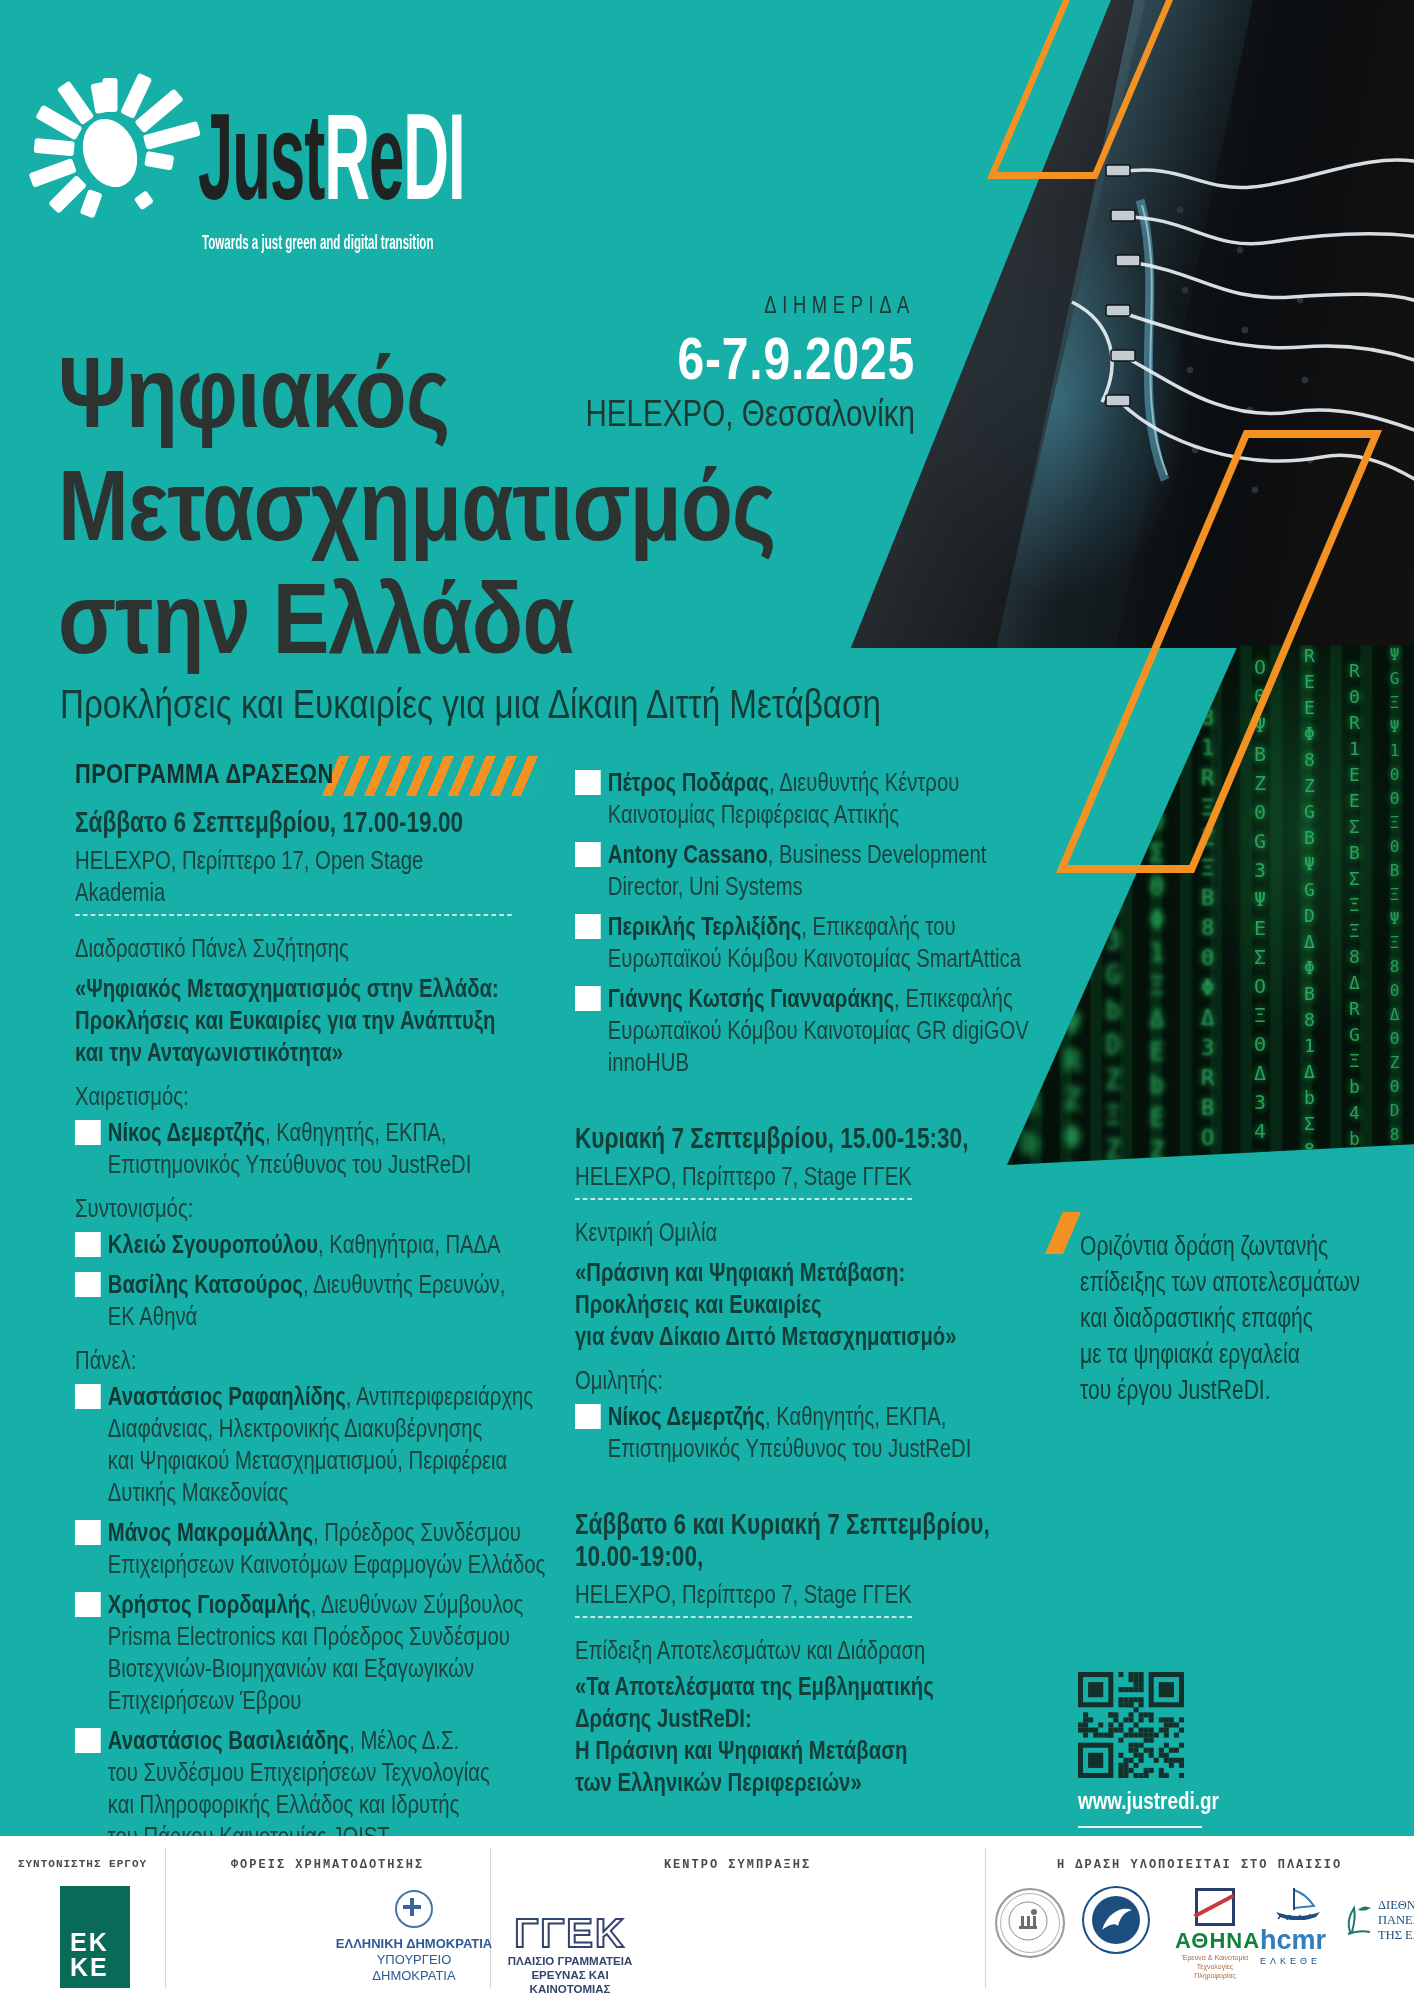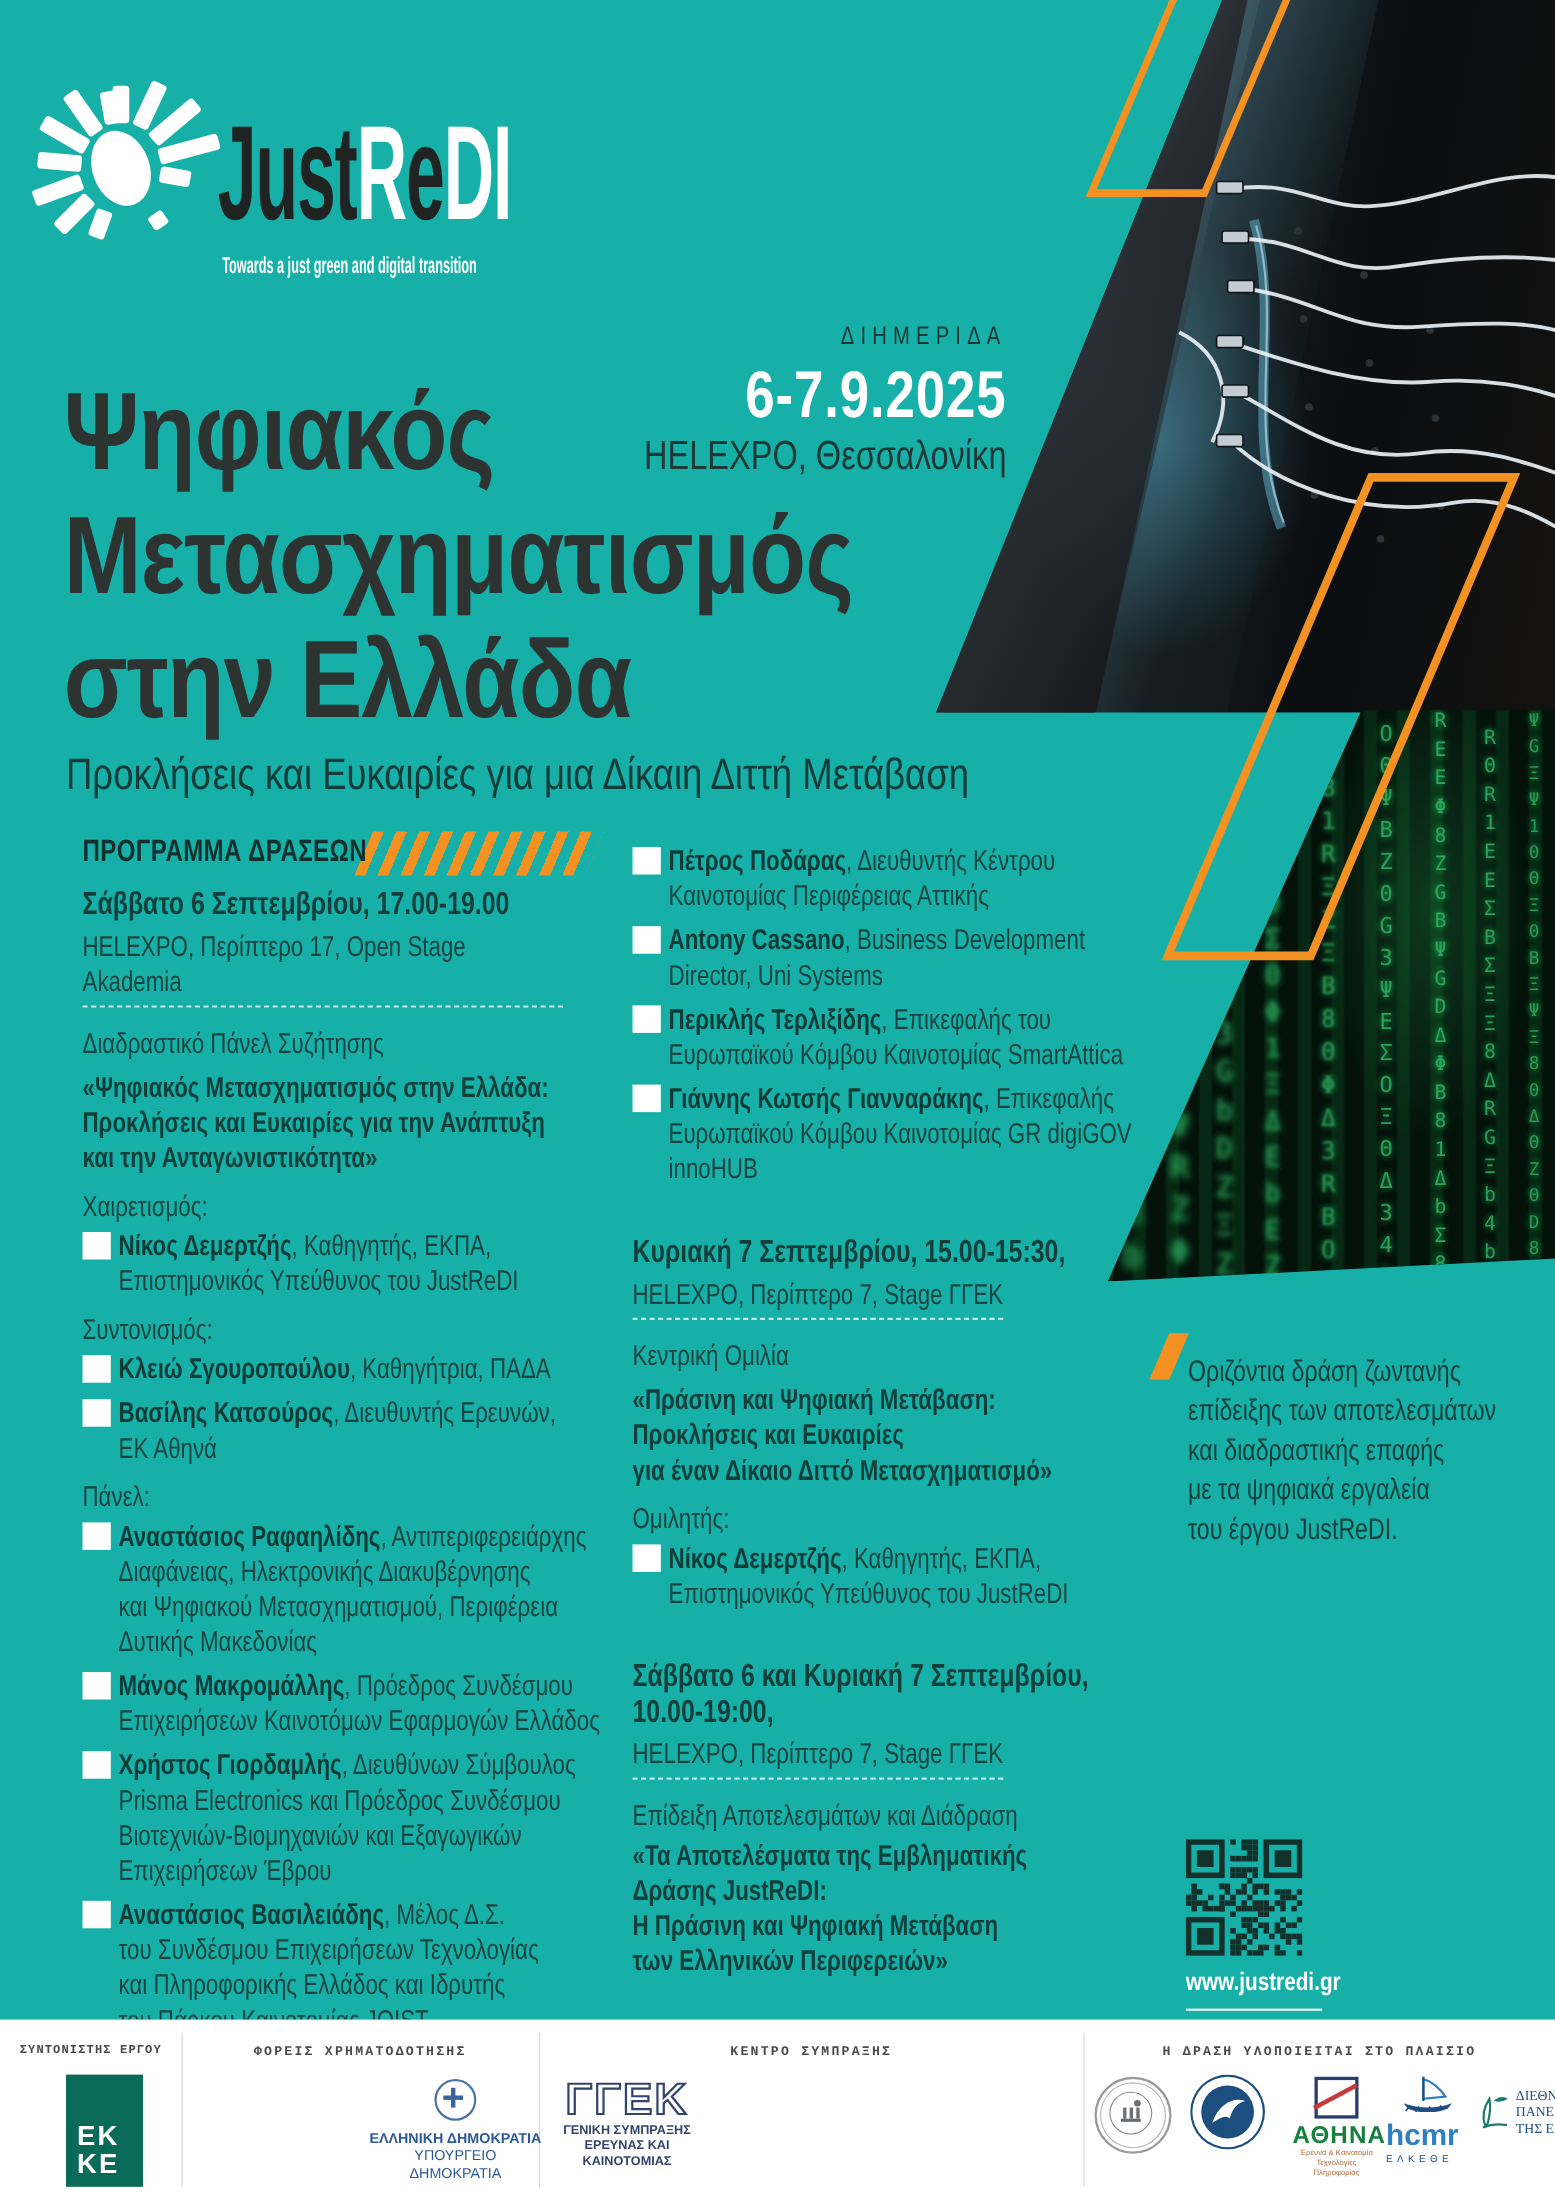--- a/index.html
+++ b/index.html
@@ -106,21 +106,21 @@
 
   .ministry{position:absolute;left:170px;top:54px;width:158px;text-align:center;color:#2d5a96;}
   .emblem{position:relative;width:34px;height:34px;margin:0 auto 8px auto;border:2px solid #4a74a8;border-radius:50%;background:#fff;}
   .emblem .cross{position:absolute;left:6px;top:6px;width:18px;height:18px;
     background:linear-gradient(#3a66a0,#3a66a0) 7px 0/4px 18px no-repeat,
                linear-gradient(#3a66a0,#3a66a0) 0 7px/18px 4px no-repeat;}
   .ministry .l1{font-size:13px;font-weight:700;line-height:16px;}
   .ministry .l2{font-size:13px;line-height:16px;}
 
   .gsri{position:absolute;left:330px;top:52px;width:150px;text-align:center;color:#32446e;}
-  .gsri .acr{font-size:40px;font-weight:700;line-height:42px;color:#ffffff;-webkit-text-stroke:2px #32446e;letter-spacing:2px;}
+  .gsri .acr{font-size:40px;font-weight:700;line-height:42px;color:#ffffff;-webkit-text-stroke:2px #32446e;letter-spacing:2px;margin-top:24px;}
   .gsri .l{font-size:11.5px;font-weight:700;line-height:14px;}
 
   .noa{position:absolute;left:505px;top:52px;width:66px;height:66px;border-radius:50%;border:2px solid #9a9a9a;
     box-shadow:inset 0 0 0 3px #fff, inset 0 0 0 4px #b5b5b5;background:#fdfdfd;}
   .noa svg{position:absolute;left:10px;top:10px;}
 
   .uniwa{position:absolute;left:592px;top:50px;width:68px;height:68px;border-radius:50%;background:#ffffff;
     box-shadow:inset 0 0 0 2px #1c4e80;}
   .uniwa svg{position:absolute;left:8px;top:8px;}
 
@@ -468,21 +468,21 @@
       <div class="fhead">ΦΟΡΕΙΣ ΧΡΗΜΑΤΟΔΟΤΗΣΗΣ</div>
       <div class="ministry">
         <div class="emblem">
             <div class="cross"></div>
           </div>
         <div class="l1">ΕΛΛΗΝΙΚΗ ΔΗΜΟΚΡΑΤΙΑ</div>
         <div class="l2">ΥΠΟΥΡΓΕΙΟ ΔΗΜΟΚΡΑΤΙΑ</div>
       </div>
       <div class="gsri">
         <div class="acr">ΓΓΕΚ</div>
-        <div class="l">ΓΕΝΙΚΗ ΣΥΜΠΡΑΞΗΣ</div>
+        <div class="l">ΠΛΑΙΣΙΟ ΓΡΑΜΜΑΤΕΙΑ</div>
         <div class="l">ΕΡΕΥΝΑΣ ΚΑΙ ΚΑΙΝΟΤΟΜΙΑΣ</div>
       </div>
     </div>
 
     <div class="fsec" style="left:490px;width:495px">
       <div class="fhead">ΚΕΝΤΡΟ ΣΥΜΠΡΑΞΗΣ</div>
       <div class="noa">
         <svg width="42" height="42" viewBox="0 0 42 42">
           <circle cx="21" cy="21" r="19" fill="none" stroke="#8a8a8a" stroke-width="1"></circle>
           <rect x="12" y="26" width="18" height="3" fill="#6b6f72"></rect>

